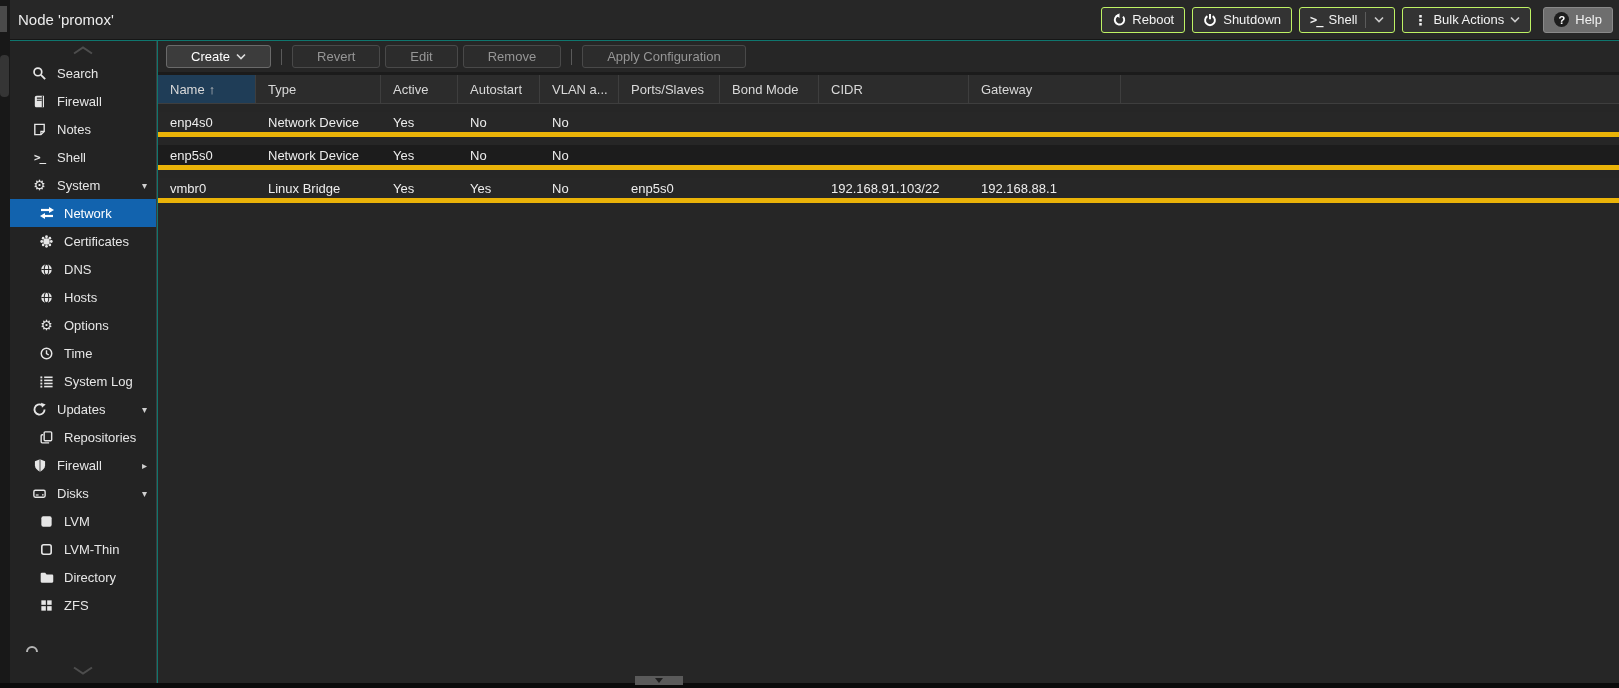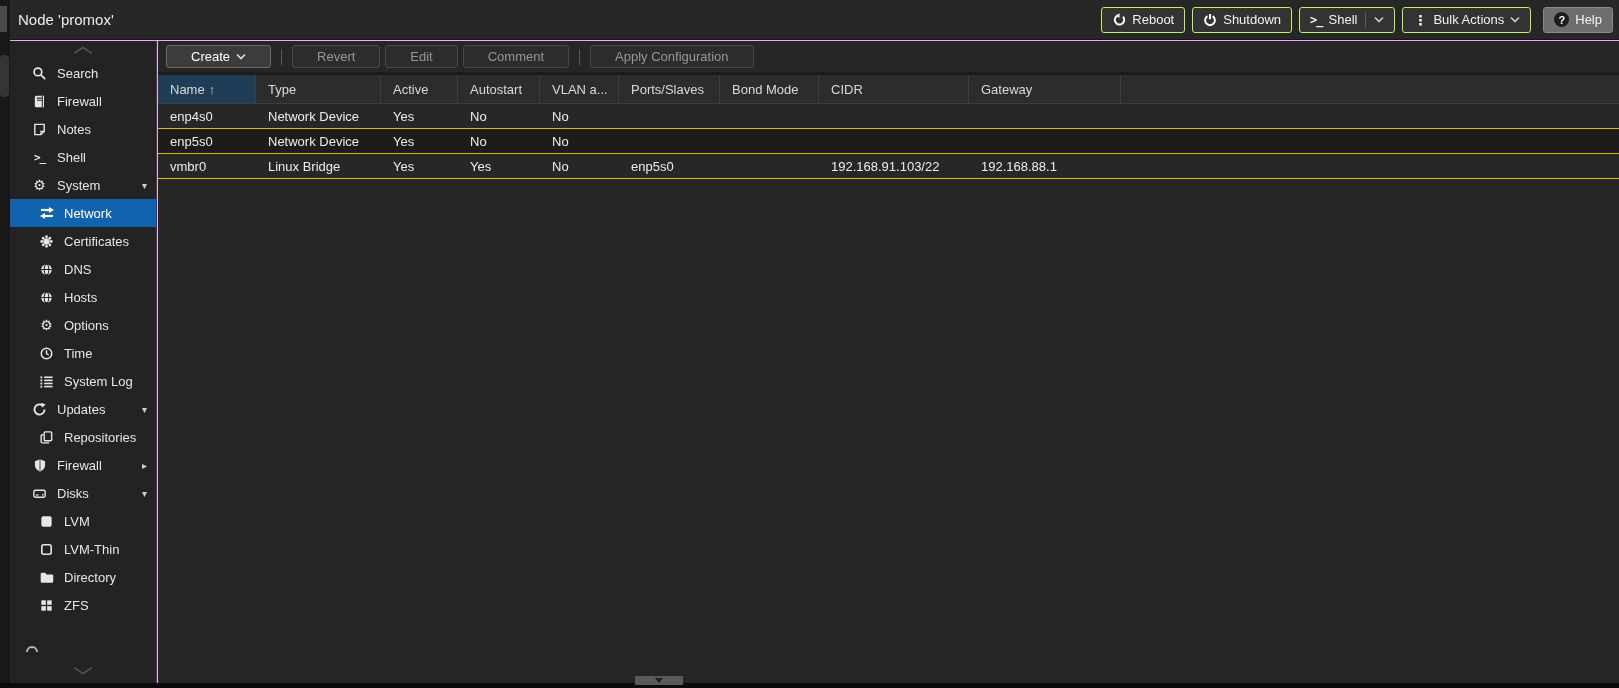--- a/index.html
+++ b/index.html
@@ -1,18 +1,18 @@
 <!DOCTYPE html>
 <html style="--c-selection_blue: #1263ae; --c-sort_header_bg: #1f3d57;"><head>
 <meta charset="utf-8">
 <style>
   html,body{margin:0;padding:0;background:#111;}
   *{box-sizing:border-box;}
   body{font-family:"Liberation Sans","DejaVu Sans",sans-serif;}
-  #app{position:relative;width:1619px;height:688px;background:#f0abfc;overflow:hidden;color:#e6e6e6;}
+  #app{position:relative;width:1619px;height:688px;background:#0f766e;overflow:hidden;color:#e6e6e6;}
 
   
   #left-strip{position:absolute;left:0;top:0;width:10px;height:688px;background:#181818;}
   #left-strip .thumb1{position:absolute;left:0;top:6px;width:7px;height:26px;background:#4a4a4a;}
   #left-strip .thumb2{position:absolute;left:0;top:55px;width:9px;height:42px;background:#353535;border-radius:4px;}
 
   
   #topbar{position:absolute;left:10px;top:0;right:0;height:40px;background:#272727;border-bottom:1px solid #161616;display:flex;align-items:center;}
   #topbar .title{font-size:15px;color:#ececec;padding-left:8px;flex:0 0 auto;}
   #topbar .spacer{flex:1;}
@@ -58,21 +58,21 @@
   .c0{width:98px;flex:0 0 98px;}
   .c1{width:125px;flex:0 0 125px;}
   .c2{width:77px;flex:0 0 77px;}
   .c3{width:82px;flex:0 0 82px;}
   .c4{width:79px;flex:0 0 79px;}
   .c5{width:101px;flex:0 0 101px;}
   .c6{width:99px;flex:0 0 99px;}
   .c7{width:150px;flex:0 0 150px;}
   .c8{width:152px;flex:0 0 152px;}
   .c9{flex:1;border-right:none;}
-  .grow{display:flex;height:25px;flex:0 0 25px;border-bottom:1px solid #eab308;}
+  .grow{display:flex;height:25px;flex:0 0 25px;border-bottom:5px solid #eab308;margin-top:8px;}
   .grow.odd{background:#272727;}
   .grow.even{background:#1c1c1c;}
   .gcell{display:flex;align-items:center;padding-left:12px;font-size:13px;color:#ededed;overflow:hidden;white-space:nowrap;border-right:none;}
   #grid-rest{flex:1;background:#262626;}
 
   
   #bottom-strip{position:absolute;left:0;bottom:0;width:1619px;height:5px;background:#0b0b0b;}
   #bottom-scrollbtn{position:absolute;left:635px;bottom:3px;width:48px;height:9px;background:#5a5a5a;display:flex;align-items:center;justify-content:center;cursor:pointer;}
   #bottom-scrollbtn .tri{width:0;height:0;border-left:4px solid transparent;border-right:4px solid transparent;border-top:5px solid #1e1e1e;}
 
@@ -372,21 +372,21 @@
         </span>
       </div>
       <span class="tool-sep"></span>
       <div class="wbtn disabled">
         <span>Revert</span>
       </div>
       <div class="wbtn disabled">
         <span>Edit</span>
       </div>
       <div class="wbtn disabled">
-        <span>Comment</span>
+        <span>Remove</span>
       </div>
       <span class="tool-sep"></span>
       <div class="wbtn disabled">
         <span>Apply Configuration</span>
       </div>
     </div>
 
     <div class="grid-gap"></div>
 
     <div class="ghead">

